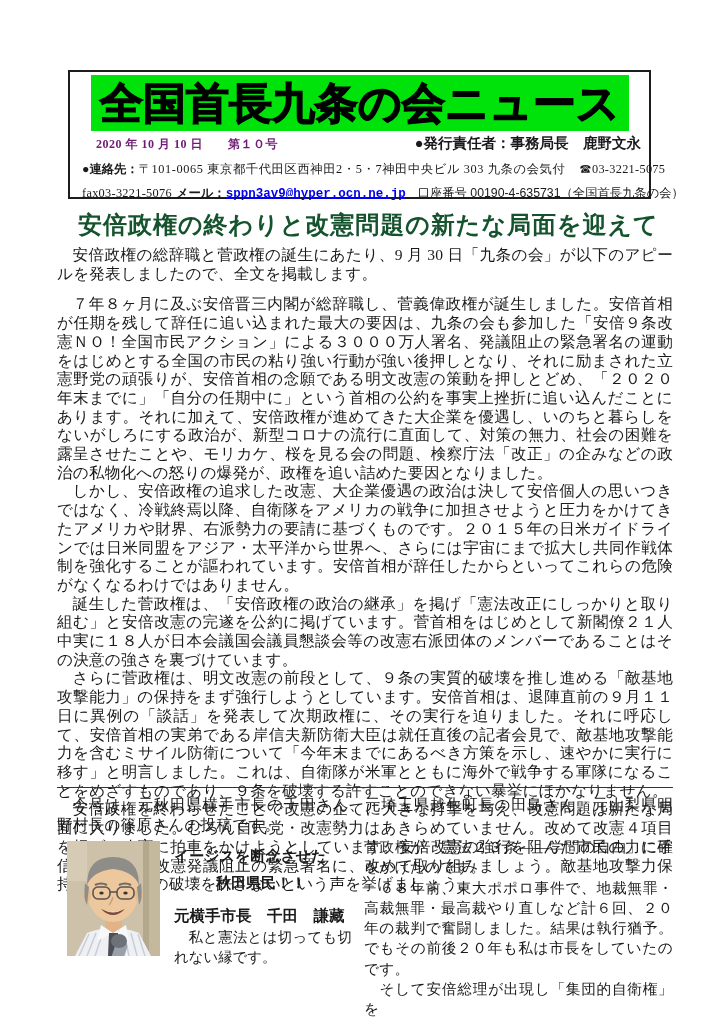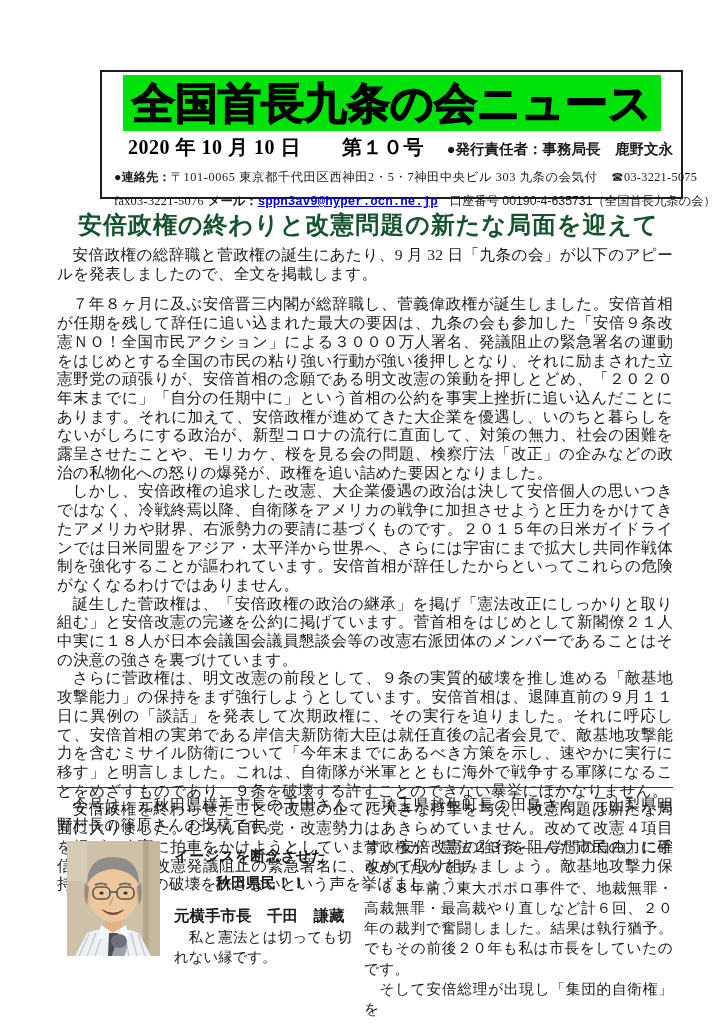--- a/index.html
+++ b/index.html
@@ -1,29 +1,29 @@
 <!DOCTYPE html>
 <html lang="ja" style="--banner-green: #00e30a;"><head>
 <meta charset="utf-8">
 <style>
   html,body{margin:0;padding:0;background:#fff;}
   .sheet{position:relative;width:724px;height:1024px;background:#ffffff;overflow:hidden;
          font-family:"Liberation Serif","DejaVu Serif",serif;color:#1a1a1a;}
 
   
   .header-box{position:absolute;left:68px;top:70px;width:583px;height:129px;
-              border:2px solid #1c1c1c;box-sizing:border-box;background:#fff;margin-left:32px;}
+              border:2px solid #1c1c1c;box-sizing:border-box;background:#fff;}
   .banner{margin:3px 20px 0 21px;height:56px;background:var(--banner-green,#00e30a);
           display:flex;align-items:center;justify-content:center;}
   .banner-title{font-family:"Liberation Sans","DejaVu Sans",sans-serif;font-weight:900;
                 font-size:43px;color:#000;letter-spacing:0px;line-height:1;
                 -webkit-text-stroke:1.3px #000;white-space:nowrap;}
   .meta-row{display:flex;justify-content:space-between;align-items:baseline;
             padding:3px 8px 0 26px;}
-  .issue-date{color:#000000;font-weight:bold;font-size:20px;letter-spacing:.5px;white-space:nowrap;}
+  .issue-date{color:#701a75;font-weight:bold;font-size:12px;letter-spacing:.5px;white-space:nowrap;}
   .publisher{font-family:"Liberation Sans","DejaVu Sans",sans-serif;font-weight:bold;
              font-size:14.5px;white-space:nowrap;}
   .contact{padding:4px 25px 0 12px;font-size:12.3px;line-height:24px;white-space:nowrap;}
   .c-label{font-family:"Liberation Sans","DejaVu Sans",sans-serif;font-weight:bold;}
   .c-addr{letter-spacing:.6px;}
   .c-tel{margin-left:14px;letter-spacing:.3px;}
   .c-fax{letter-spacing:.3px;}
   .c-mail-label{font-family:"Liberation Sans","DejaVu Sans",sans-serif;font-weight:bold;margin-left:4px;}
   .c-email{font-family:"Liberation Mono","DejaVu Sans Mono",monospace;font-weight:bold;
            color:#0000ee;text-decoration:underline;font-size:12.5px;}
@@ -77,21 +77,21 @@
       </div>
       <div>
         <span class="c-fax">fax03-3221-5076</span><span class="c-mail-label">メール：</span><a class="c-email" href="#">sppn3av9@hyper.ocn.ne.jp</a><span class="c-account">口座番号 00190-4-635731（全国首長九条の会）</span>
       </div>
     </div>
   </div>
 
   <div class="headline">安倍政権の終わりと改憲問題の新たな局面を迎えて</div>
 
   <div class="body-block">
-    <p class="para indent lead">安倍政権の総辞職と菅政権の誕生にあたり、9 月 32 日「九条の会」が以下のアピールを発表しましたので、全文を掲載します。</p>
+    <p class="para indent lead">安倍政権の総辞職と菅政権の誕生にあたり、9 月 30 日「九条の会」が以下のアピールを発表しましたので、全文を掲載します。</p>
     <p class="para indent">７年８ヶ月に及ぶ安倍晋三内閣が総辞職し、菅義偉政権が誕生しました。安倍首相が任期を残して辞任に追い込まれた最大の要因は、九条の会も参加した「安倍９条改憲ＮＯ！全国市民アクション」による３０００万人署名、発議阻止の緊急署名の運動をはじめとする全国の市民の粘り強い行動が強い後押しとなり、それに励まされた立憲野党の頑張りが、安倍首相の念願である明文改憲の策動を押しとどめ、「２０２０年末までに」「自分の任期中に」という首相の公約を事実上挫折に追い込んだことにあります。それに加えて、安倍政権が進めてきた大企業を優遇し、いのちと暮らしをないがしろにする政治が、新型コロナの流行に直面して、対策の無力、社会の困難を露呈させたことや、モリカケ、桜を見る会の問題、検察庁法「改正」の企みなどの政治の私物化への怒りの爆発が、政権を追い詰めた要因となりました。</p>
     <p class="para indent">しかし、安倍政権の追求した改憲、大企業優遇の政治は決して安倍個人の思いつきではなく、冷戦終焉以降、自衛隊をアメリカの戦争に加担させようと圧力をかけてきたアメリカや財界、右派勢力の要請に基づくものです。２０１５年の日米ガイドラインでは日米同盟をアジア・太平洋から世界へ、さらには宇宙にまで拡大し共同作戦体制を強化することが謳われています。安倍首相が辞任したからといってこれらの危険がなくなるわけではありません。</p>
     <p class="para indent">誕生した菅政権は、「安倍政権の政治の継承」を掲げ「憲法改正にしっかりと取り組む」と安倍改憲の完遂を公約に掲げています。菅首相をはじめとして新閣僚２１人中実に１８人が日本会議国会議員懇談会等の改憲右派団体のメンバーであることはその決意の強さを裏づけています。</p>
     <p class="para indent">さらに菅政権は、明文改憲の前段として、９条の実質的破壊を推し進める「敵基地攻撃能力」の保持をまず強行しようとしています。安倍首相は、退陣直前の９月１１日に異例の「談話」を発表して次期政権に、その実行を迫りました。それに呼応して、安倍首相の実弟である岸信夫新防衛大臣は就任直後の記者会見で、敵基地攻撃能力を含むミサイル防衛について「今年末までにあるべき方策を示し、速やかに実行に移す」と明言しました。これは、自衛隊が米軍とともに海外で戦争する軍隊になることをめざすものであり、９条を破壊する許すことのできない暴挙にほかなりません。</p>
     <p class="para indent">安倍政権を終わらせたことで改憲の企てに大きな打撃を与え、改憲問題は新たな局面に入りました。むろん自民党・改憲勢力はあきらめていません。改めて改憲４項目を掲げ、改憲に拍車をかけようとしています。安倍改憲の強行を阻んだ市民の力に確信を持って、改憲発議阻止の緊急署名に、改めて取り組みましょう。敵基地攻撃力保持という９条の破壊を許さないという声を挙げましょう。</p>
   </div>
 
   <div class="rule"></div>
 
   <div class="editor-note indent">今号は、元秋田県横手市長の千田さん、元埼玉県越生町長の田島さん、元山梨県明野村長の篠原さんの投稿です。</div>

